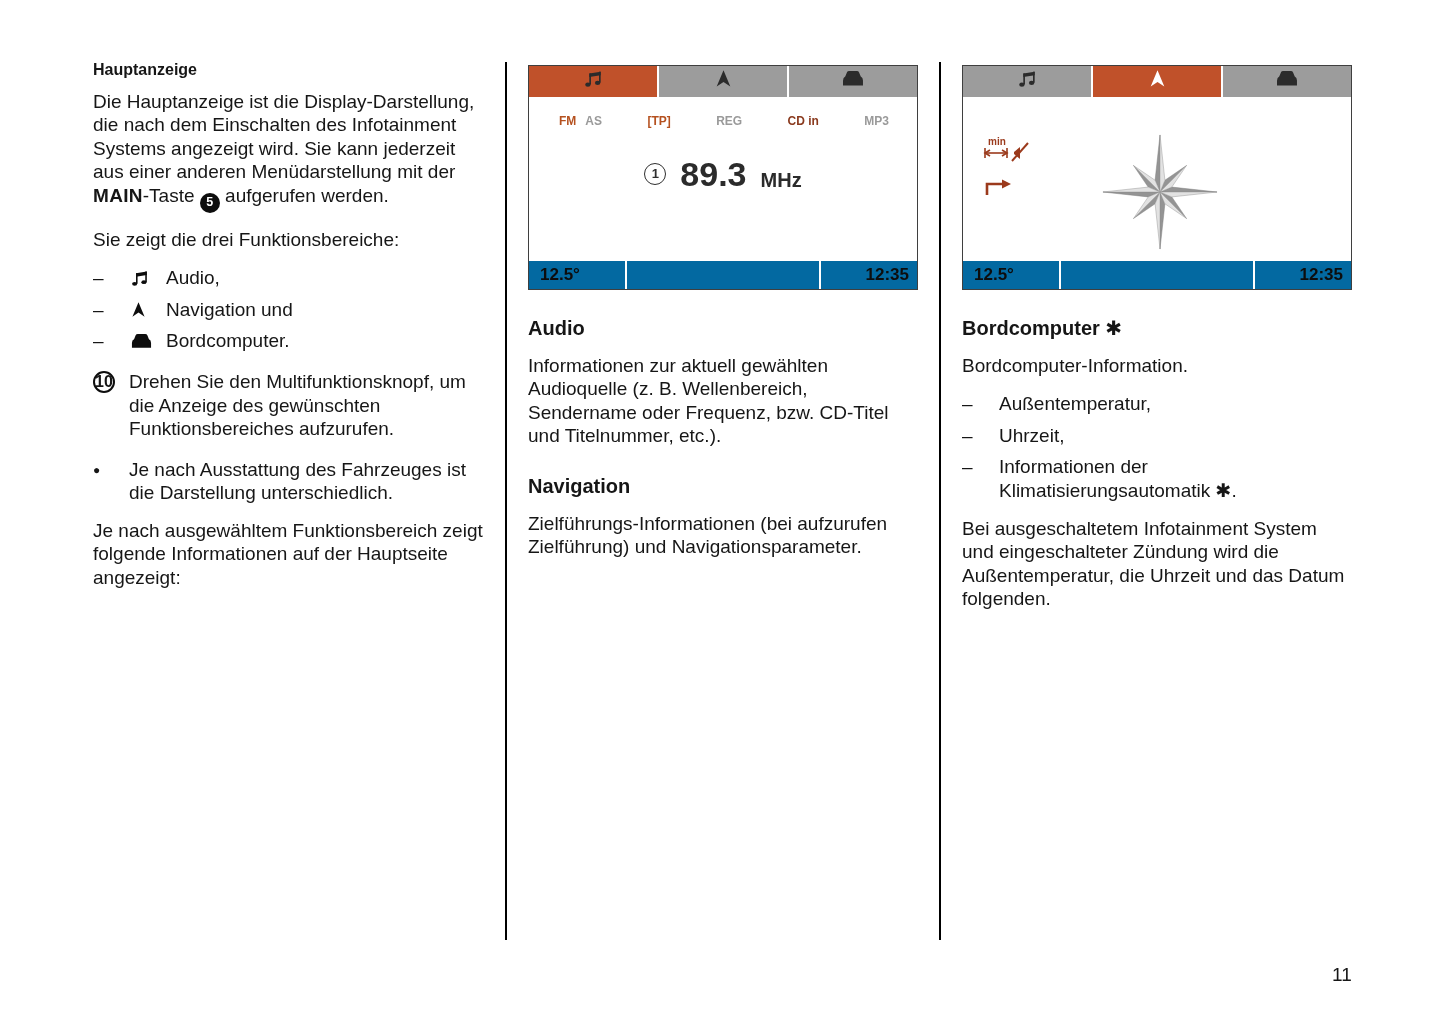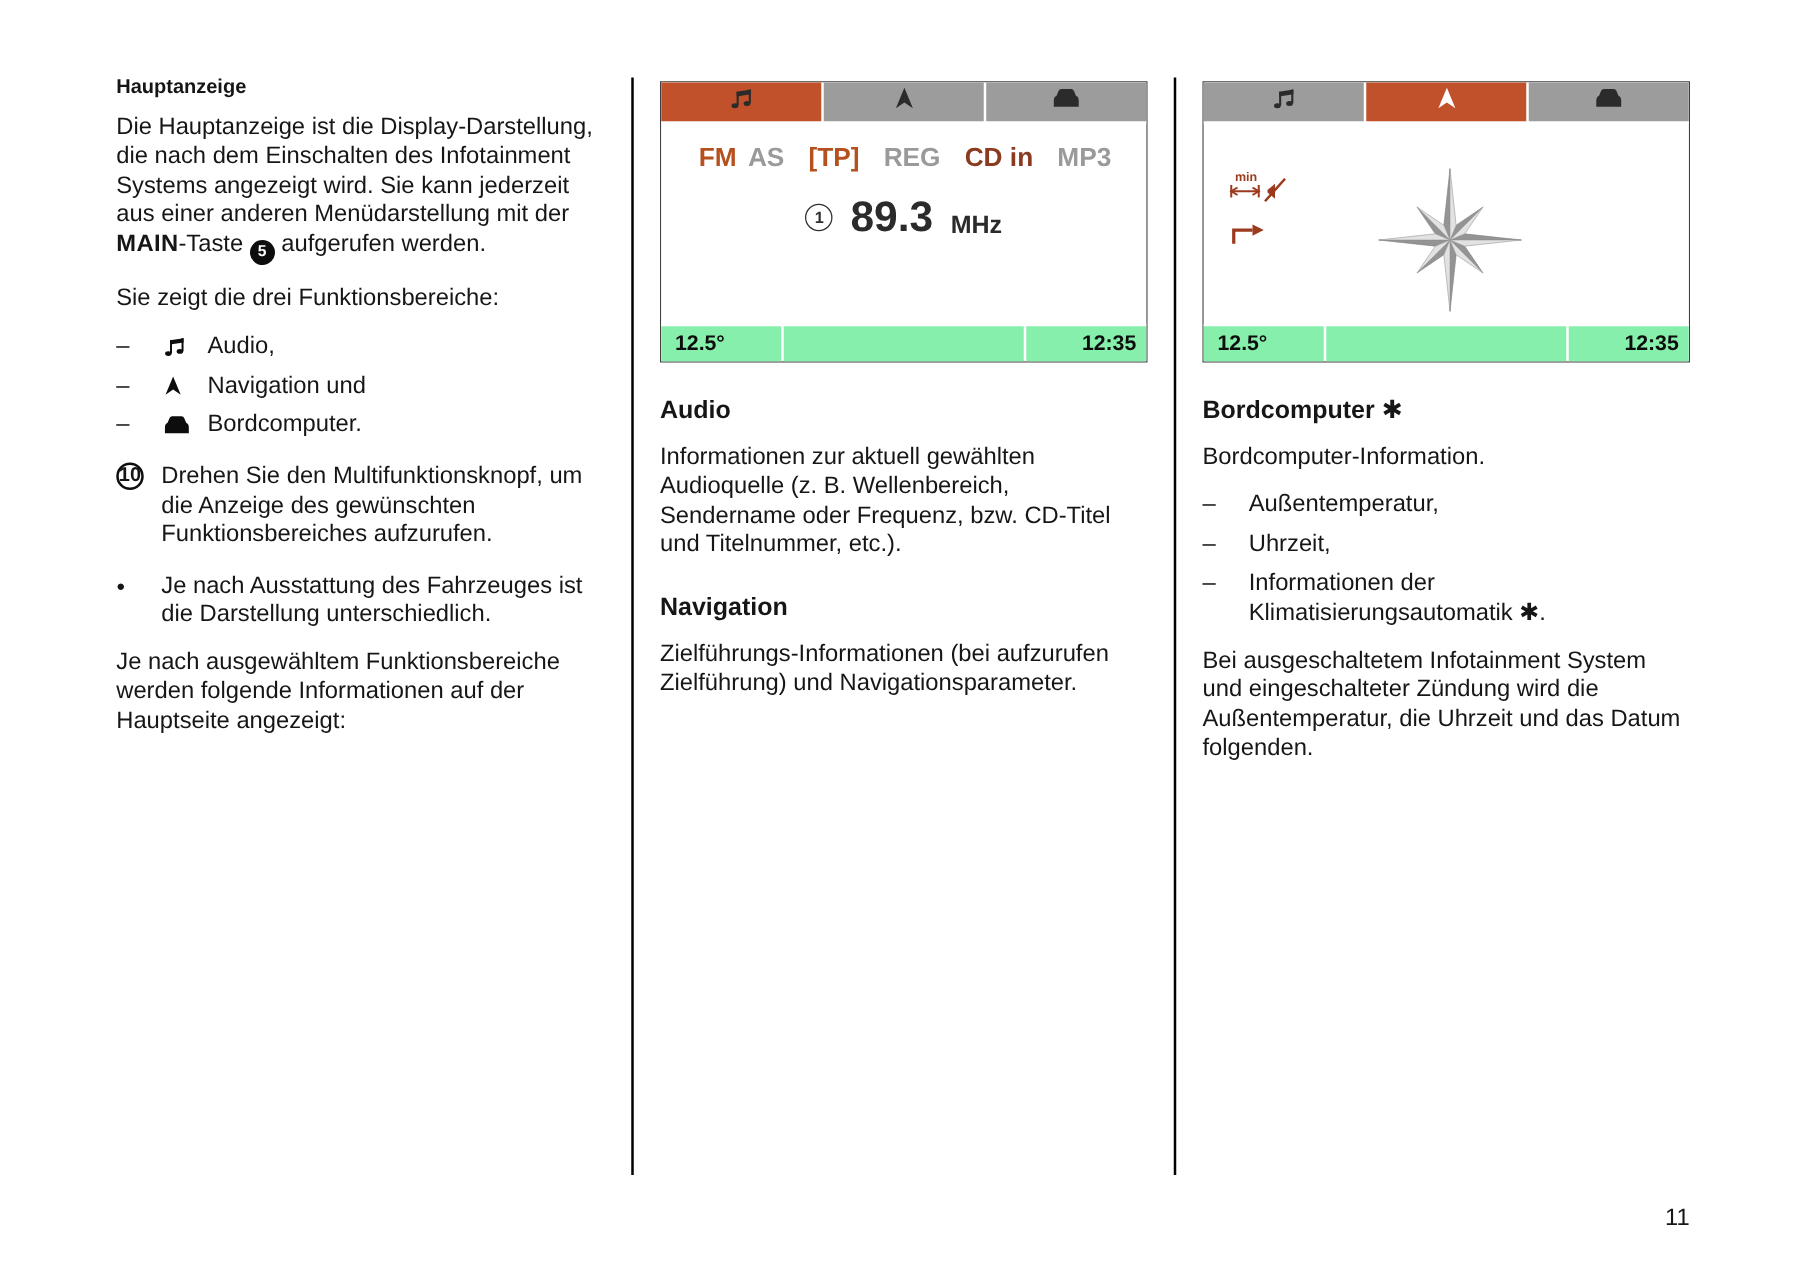--- a/index.html
+++ b/index.html
@@ -53,37 +53,37 @@
   .display {
     width: 390px; height: 225px; border: 1px solid #3f3f3f; background: #fff;
     display: flex; flex-direction: column;
   }
   .tabs { display: flex; gap: 2px; height: 33px; background: #fff; border-bottom: 2px solid #fff; flex: 0 0 auto; }
   .tab { flex: 1; background: #9c9c9c; display: flex; align-items: center; justify-content: center; color: #2b2b2b; }
   .tab.sel { background: #c0512a; }
   .tab.white-ic { color: #ffffff; }
   .dcontent { flex: 1; position: relative; background: #fff; }
 
-  .statusline { display: flex; align-items: center; padding: 15px 28px 0 30px; font-size: 21px; font-weight: bold; justify-content: flex-end; }
+  .statusline { display: flex; align-items: center; padding: 15px 28px 0 30px; font-size: 12px; font-weight: bold; justify-content: flex-end; }
   .statusline .near { margin-left: 9px; }
   .statusline .sp { margin-left: auto; }
   .c-red { color: #b5511f; }
   .c-gray { color: #9a9a9a; }
   .c-darkred { color: #8a3a1e; }
 
   .freqline { position: absolute; left: 0; right: 0; top: 54px; display: flex; align-items: center; justify-content: center; gap: 14px; }
   .preset-circle {
     width: 22px; height: 22px; border: 1.8px solid #2f2f2f; border-radius: 50%;
     display: flex; align-items: center; justify-content: center; font-size: 13px; font-weight: bold; color: #2f2f2f;
   }
   .freq { font-size: 34px; font-weight: bold; color: #2b2b2b; }
   .mhz { font-size: 20px; font-weight: bold; color: #2b2b2b; position: relative; top: 6px; }
 
   .bottombar { display: flex; gap: 2px; height: 30px; background: #fff; border-top: 2px solid #fff; flex: 0 0 auto; font-size: 17px; font-weight: bold; color: #0d0d0d; }
-  .bb { background: #86efac; display: flex; align-items: center; }
+  .bb { background: #0369a1; display: flex; align-items: center; }
   .bb-left { width: 96px; padding-left: 11px; }
   .bb-mid { flex: 1; }
   .bb-right { width: 96px; justify-content: flex-end; padding-right: 8px; }
 
   .nav-mini { position: absolute; left: 20px; top: 36px; display: flex; flex-direction: column; gap: 12px; color: #9b3a1c; }
   .compass { position: absolute; left: 138px; top: 34px; }
 
   .page-num { position: absolute; left: 1332px; top: 964px; font-size: 19px; color: #161616; }
 </style>
 </head>
@@ -173,21 +173,21 @@
   <div class="srow">
     <span class="badge-ring">10</span>
     <span class="stext">Drehen Sie den Multifunktionsknopf, um die Anzeige des gewünschten Funktionsbereiches aufzurufen.</span>
   </div>
 
   <div class="brow">
     <span class="bmk">●</span>
     <span class="stext">Je nach Ausstattung des Fahrzeuges ist die Darstellung unterschiedlich.</span>
   </div>
 
-  <p>Je nach ausgewähltem Funktionsbereiche werden folgende Informationen auf der Hauptseite angezeigt:</p>
+  <p>Je nach ausgewähltem Funktionsbereich zeigt folgende Informationen auf der Hauptseite angezeigt:</p>
 </section>
 
 <section class="col" id="col-mid">
   <div class="display">
     <div class="tabs">
       <div class="tab sel">
           <span><svg width="21" height="21">
               <use href="#i-note"></use>
             </svg></span>
         </div>

